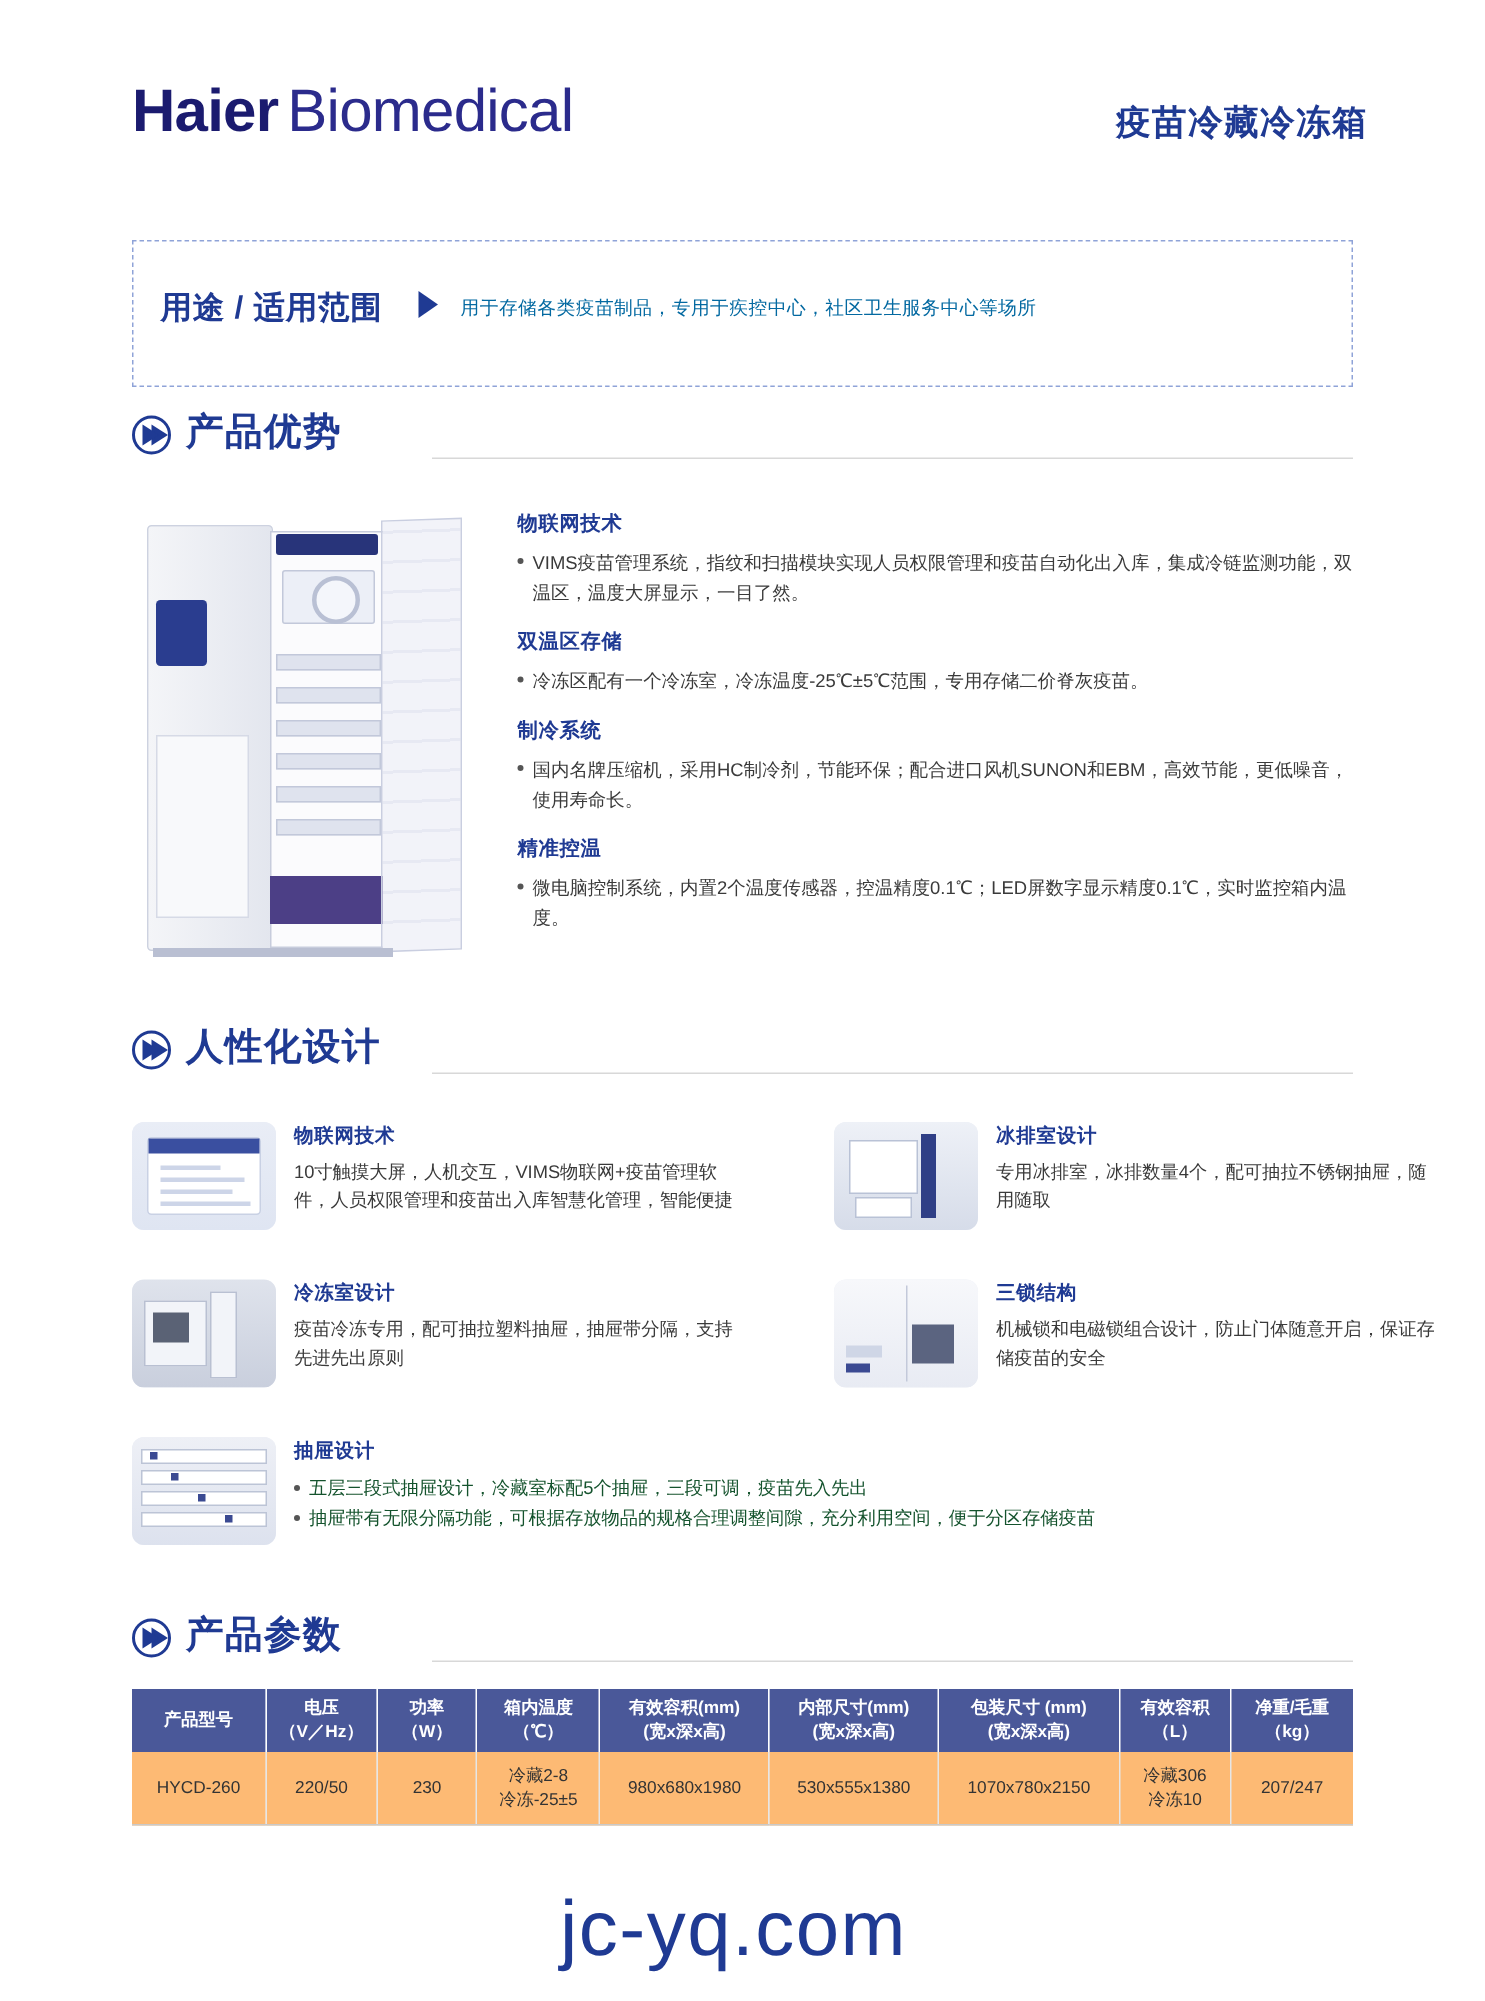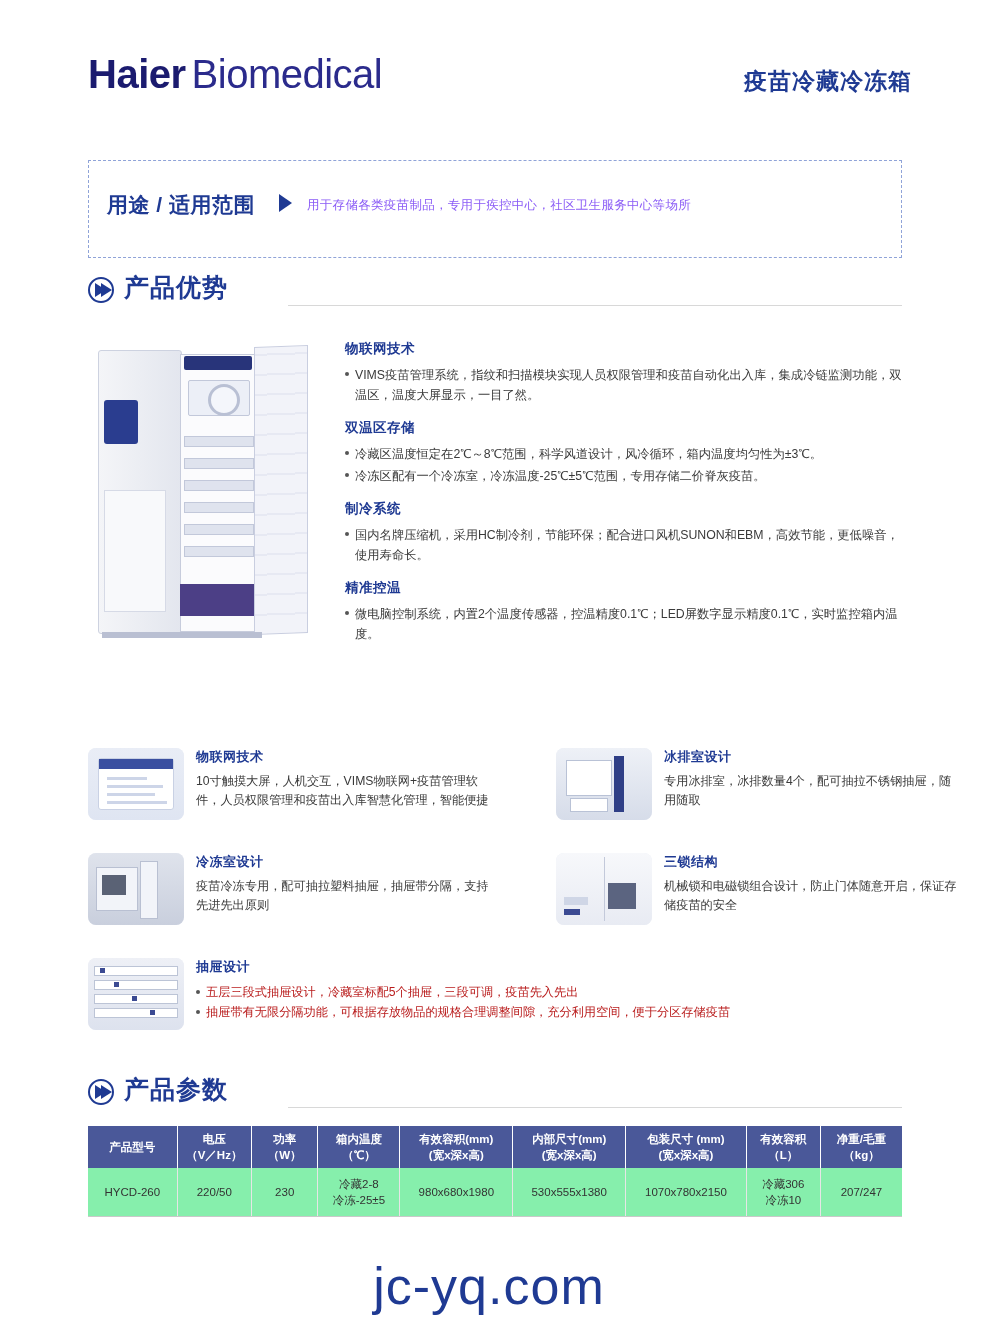--- a/index.html
+++ b/index.html
@@ -85,21 +85,21 @@
     height: 0;
     border-left: 13px solid #1f3a93;
     border-top: 9px solid transparent;
     border-bottom: 9px solid transparent;
   }
   .usage-text {
     position: absolute;
     left: 218px;
     top: 36px;
     font-size: 12.5px;
-    color: #8b5cf6;
+    color: #0369a1;
     letter-spacing: 0.3px;
   }
 
   
   .section-head {
     position: absolute;
     left: 88px;
     width: 814px;
     height: 40px;
   }
@@ -233,21 +233,21 @@
     font-size: 12.2px;
     color: #3a3a3a;
     line-height: 19px;
   }
   .hd-wide { width: 820px; }
   .hd-wide .hd-body { width: 712px; }
   .hd-bullet {
     position: relative;
     padding-left: 10px;
     font-size: 12.2px;
-    color: #b91c1c;
+    color: #14532d;
     line-height: 20px;
   }
   .hd-bullet .dot {
     position: absolute;
     left: 0;
     top: 8px;
     width: 4px;
     height: 4px;
     border-radius: 50%;
     background: #555;
@@ -277,21 +277,21 @@
   .ptable td {
     font-size: 11.5px;
     color: #333;
     text-align: center;
     padding: 8px 2px;
     border-bottom: 1px solid #c9c9c9;
     border-right: 1px solid #e6e6e6;
     line-height: 16px;
   }
   .ptable td:last-child { border-right: none; }
-  .ptable tr.data-row { background: #86efac; }
+  .ptable tr.data-row { background: #fdba74; }
   .ptable .thead-row { border-bottom: none; }
 
   
   .watermark {
     position: absolute;
     left: 0;
     right: 12px;
     bottom: 18px;
     text-align: center;
     font-size: 52px;
@@ -437,33 +437,37 @@
     </div>
   </div>
 
   <div class="adv-list">
     <div class="adv-item">
       <div class="adv-title">物联网技术</div>
       <div class="adv-line"><span class="dot"></span><span>VIMS疫苗管理系统，指纹和扫描模块实现人员权限管理和疫苗自动化出入库，集成冷链监测功能，双温区，温度大屏显示，一目了然。</span></div>
     </div>
     <div class="adv-item">
       <div class="adv-title">双温区存储</div>
-      <div class="adv-line"><span class="dot"></span><span>冷藏区温度恒定在2℃～8℃范围，科学风道设计，风冷循环，箱内温度均匀性为±3℃。</span></div>
       <div class="adv-line"><span class="dot"></span><span>冷冻区配有一个冷冻室，冷冻温度-25℃±5℃范围，专用存储二价脊灰疫苗。</span></div>
     </div>
     <div class="adv-item">
       <div class="adv-title">制冷系统</div>
       <div class="adv-line"><span class="dot"></span><span>国内名牌压缩机，采用HC制冷剂，节能环保；配合进口风机SUNON和EBM，高效节能，更低噪音，使用寿命长。</span></div>
     </div>
     <div class="adv-item">
       <div class="adv-title">精准控温</div>
       <div class="adv-line"><span class="dot"></span><span>微电脑控制系统，内置2个温度传感器，控温精度0.1℃；LED屏数字显示精度0.1℃，实时监控箱内温度。</span></div>
     </div>
   </div>
 
+  <div class="section-head" id="sec-human">
+    <span class="mark"></span>
+    <span class="stitle">人性化设计</span>
+    <span class="rule"></span>
+  </div>
 
   <div class="hd-grid">
 
     <div class="hd-cell" style="left:0; top:0;">
       <div class="hd-thumb">
         <div class="th-tablet">
           <div class="screen">
             <div class="hdr"></div>
             <div class="ln" style="top:18px;width:40px"></div>
             <div class="ln" style="top:26px;width:56px"></div>

